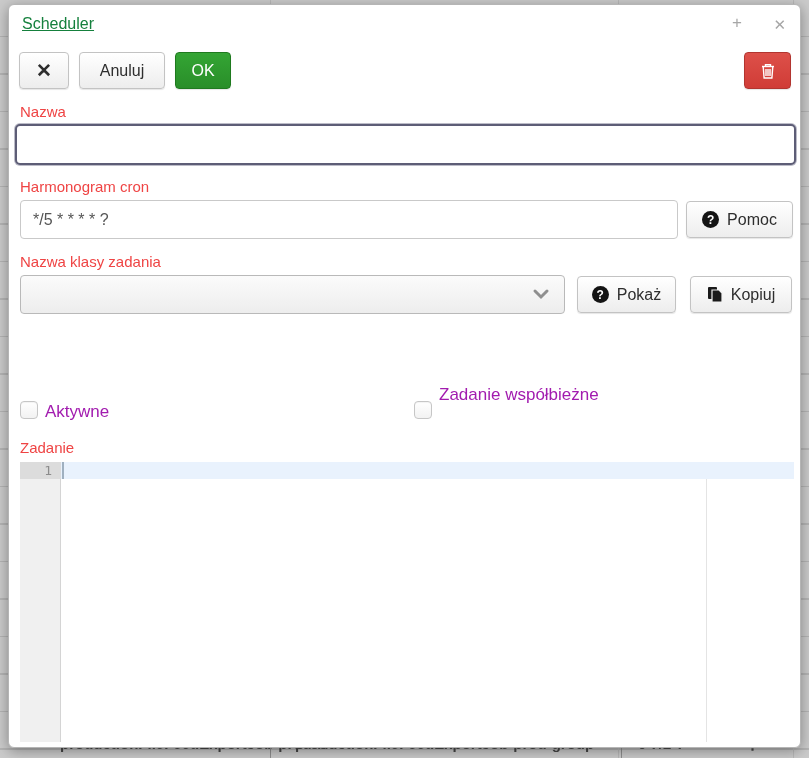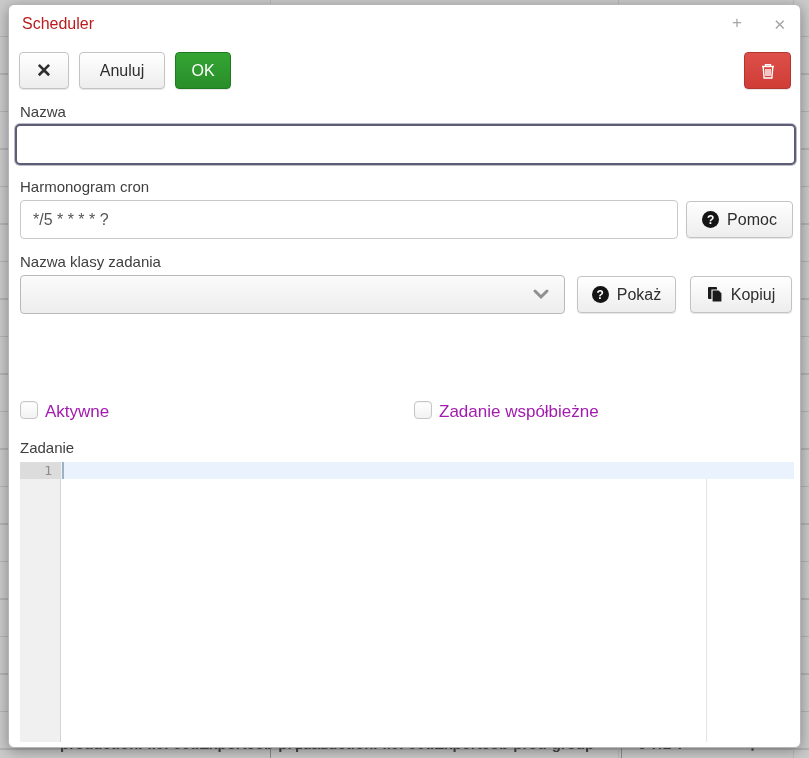--- a/index.html
+++ b/index.html
@@ -17,21 +17,21 @@
   .bg-bottom-row{position:absolute;left:0;right:0;top:744px;height:14px;overflow:hidden;}
   .bg-bottom-row span{position:absolute;top:-9px;font-size:15px;font-weight:600;color:#474747;white-space:nowrap;}
   .bg-vline{position:absolute;top:0;bottom:0;width:1px;background:#8f8f8f;}
 
   
   .modal{
     position:absolute;left:8px;top:4px;width:793px;height:744px;
     background:#fff;border:1px solid #b5b5b5;border-radius:6px;
     box-shadow:0 3px 14px rgba(0,0,0,.35);box-sizing:border-box;
   }
-  .modal-title{position:absolute;left:13px;top:10px;font-size:16px;color:#b91c1c;}
+  .modal-title{position:absolute;left:13px;top:10px;font-size:16px;color:#15803d;text-decoration:underline;}
   .win-icon{position:absolute;top:8px;font-size:17px;color:#a6a6a6;line-height:20px;cursor:pointer;}
   .win-plus{right:58px;}
   .win-close{right:14px;font-size:15px;top:10px;}
 
   
   .btn{
     position:absolute;height:37px;box-sizing:border-box;
     display:inline-flex;align-items:center;justify-content:center;gap:8px;
     border:1px solid #c3c3c3;border-radius:4px;
     background:linear-gradient(#ffffff,#ededed);
@@ -49,21 +49,21 @@
   .btn-show{left:568px;top:271px;width:99px;}
   .btn-copy{left:681px;top:271px;width:102px;align-items:center;}
 
   .qcircle{
     display:inline-flex;align-items:center;justify-content:center;
     width:17px;height:17px;border-radius:50%;background:#141414;color:#fff;
     font-size:12px;font-weight:bold;flex:none;
   }
 
   
-  .field-label{position:absolute;left:11px;font-size:15px;color:#404040;}
+  .field-label{position:absolute;left:11px;font-size:15px;color:#ef4444;}
   .text-input{
     position:absolute;box-sizing:border-box;border:1px solid #c9c9c9;border-radius:4px;
     font-size:16px;color:#555;padding:0 12px;background:#fff;outline:none;
     font-family:inherit;
   }
   .input-name{
     left:6px;top:119px;width:781px;height:41px;
     border:2px solid #5d5d76;border-radius:5px;box-shadow:0 0 0 1px #bcbcc8;
   }
   .input-cron{left:11px;top:195px;width:658px;height:39px;}
@@ -169,21 +169,21 @@
         <path d="M5 4h7l3 3v9H5z" fill="#1a1a1a" stroke="#f0f0f0" stroke-width="1.2"></path>
       </svg>
     </span>
     <span>Kopiuj</span>
   </button>
 
 
   <div class="checkbox" style="left:11px;top:396px"></div>
   <div class="cb-label" style="left:36px;top:397px">Aktywne</div>
   <div class="checkbox" style="left:405px;top:396px"></div>
-  <div class="cb-label" style="left:430px;top:397px">Zadanie współbieżne</div>
+  <div class="cb-label" style="left:430px;top:380px">Zadanie współbieżne</div>
 
   <div class="field-label" style="top:434px">Zadanie</div>
   <div class="editor">
     <div class="gutter"></div>
     <div class="active-line"></div>
     <div class="gutter-active">1</div>
     <div class="cursor"></div>
     <div class="ruler"></div>
   </div>
 

